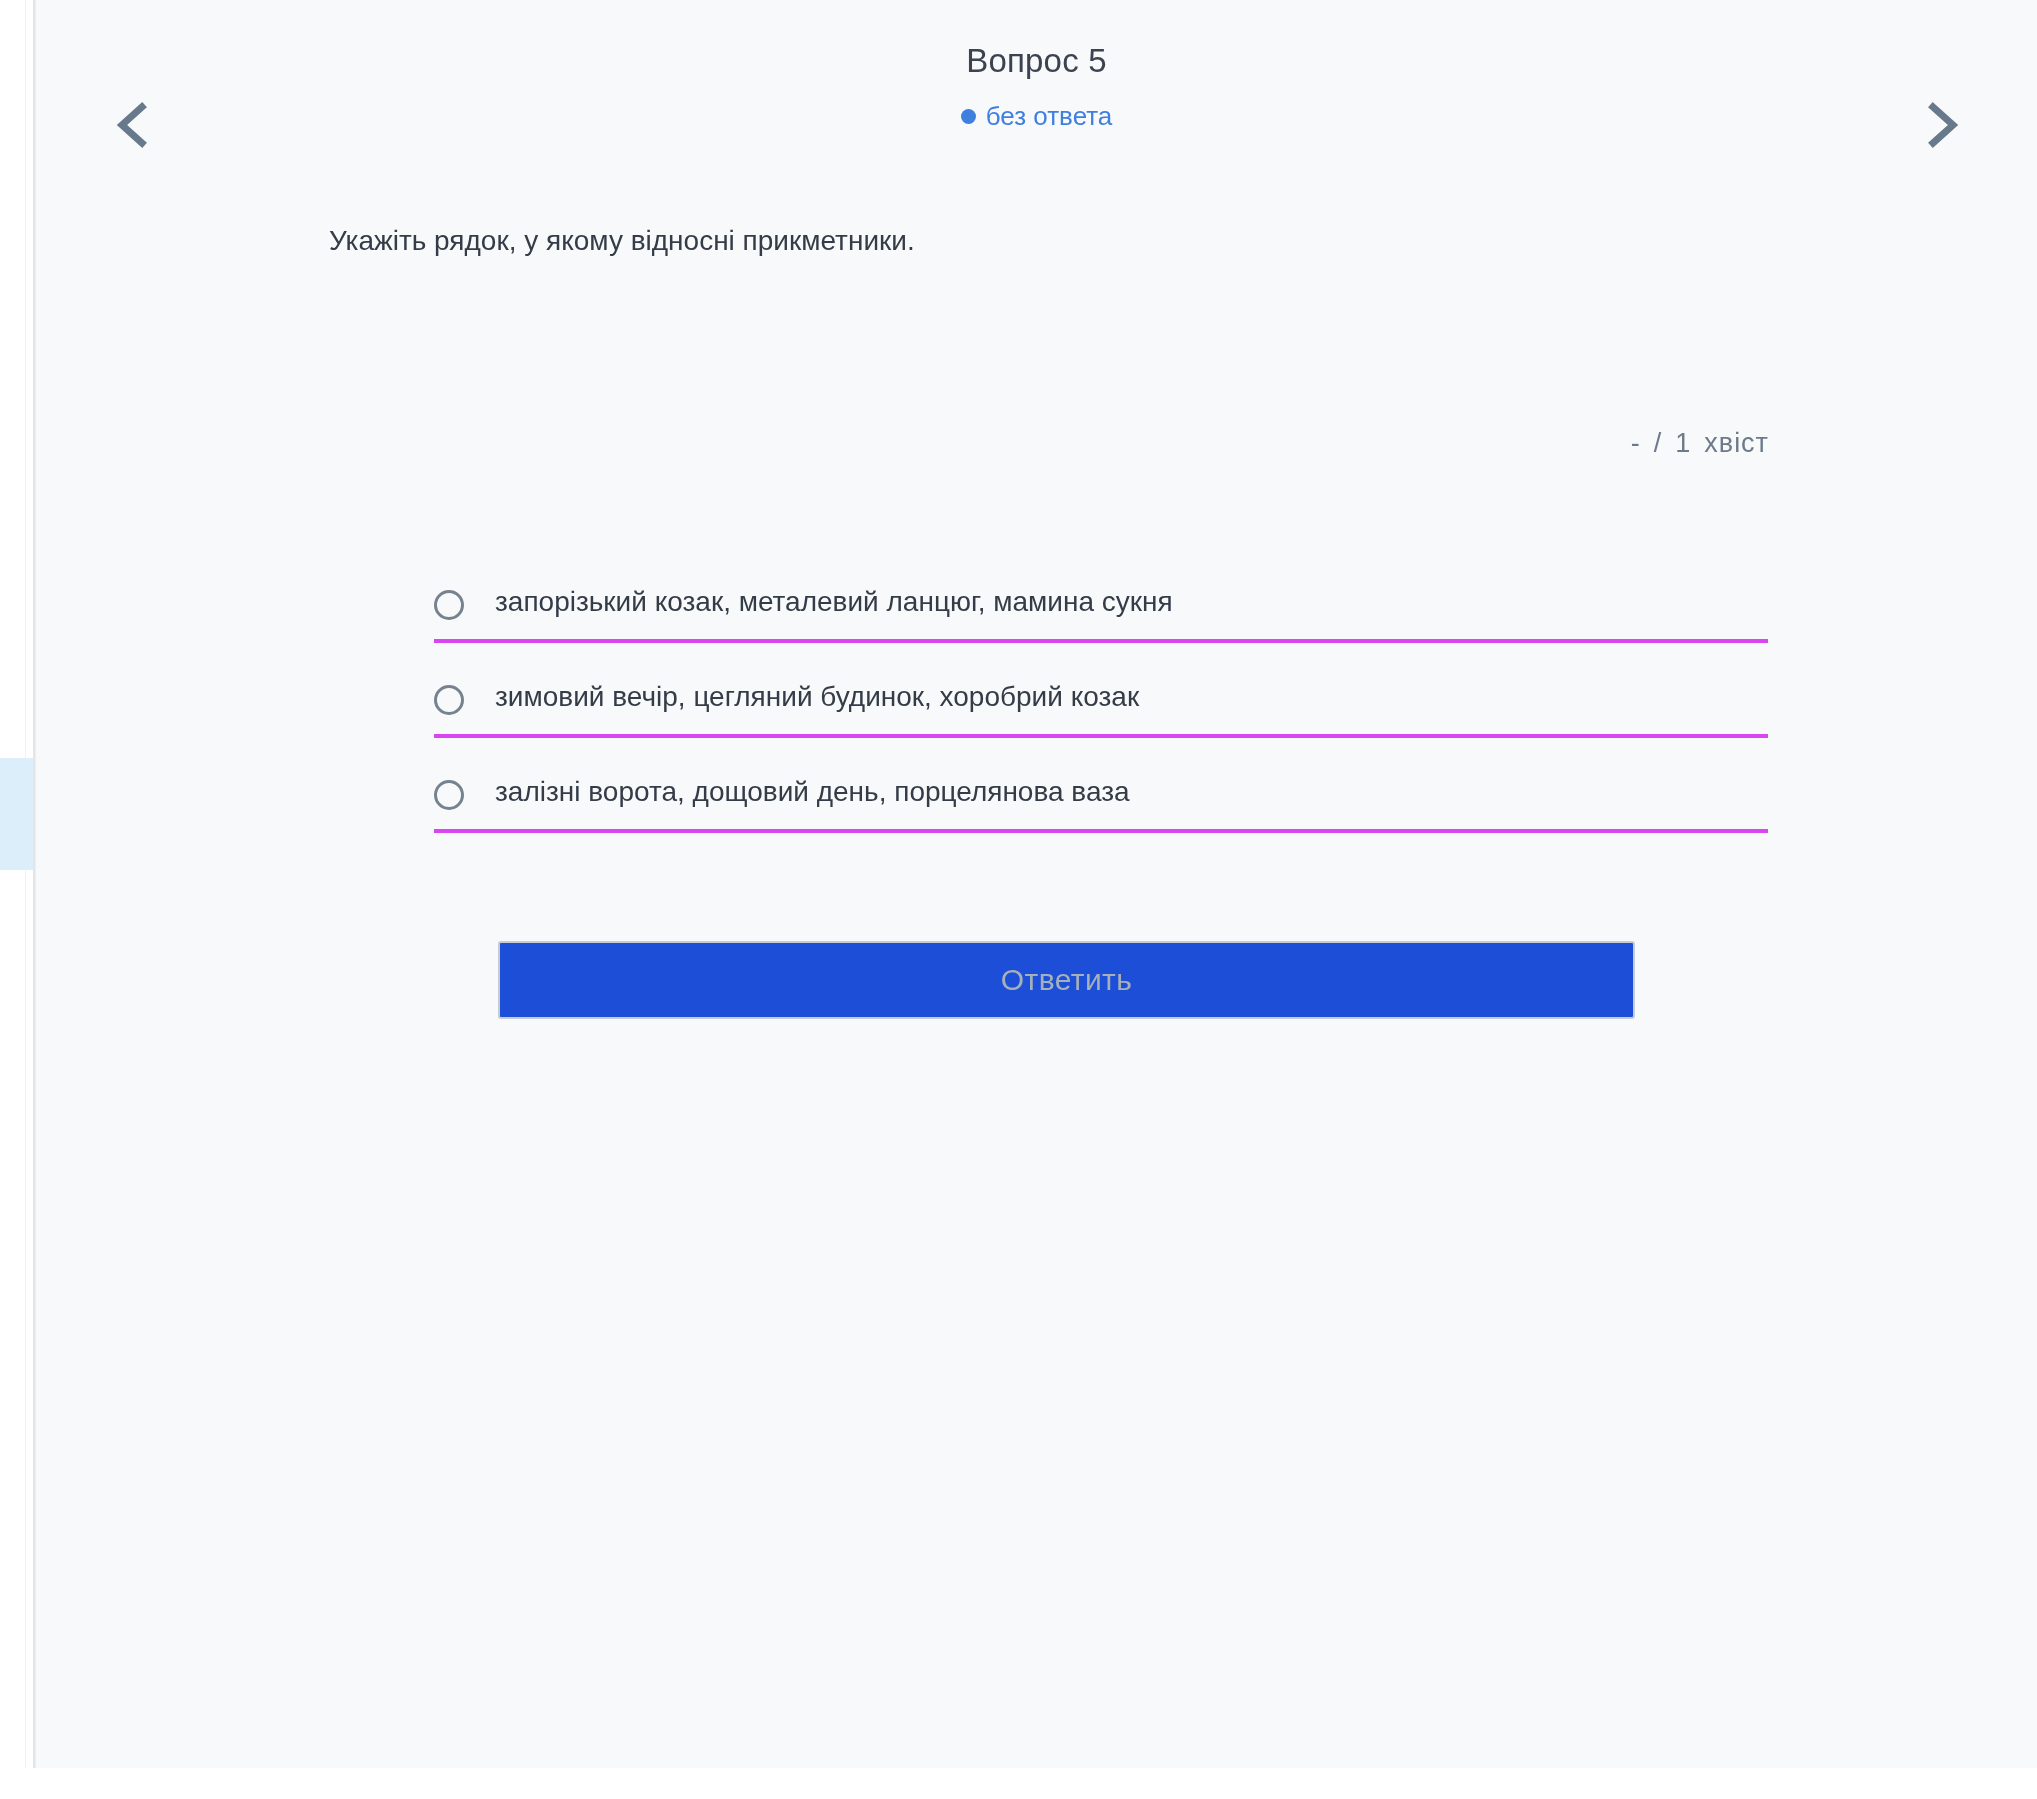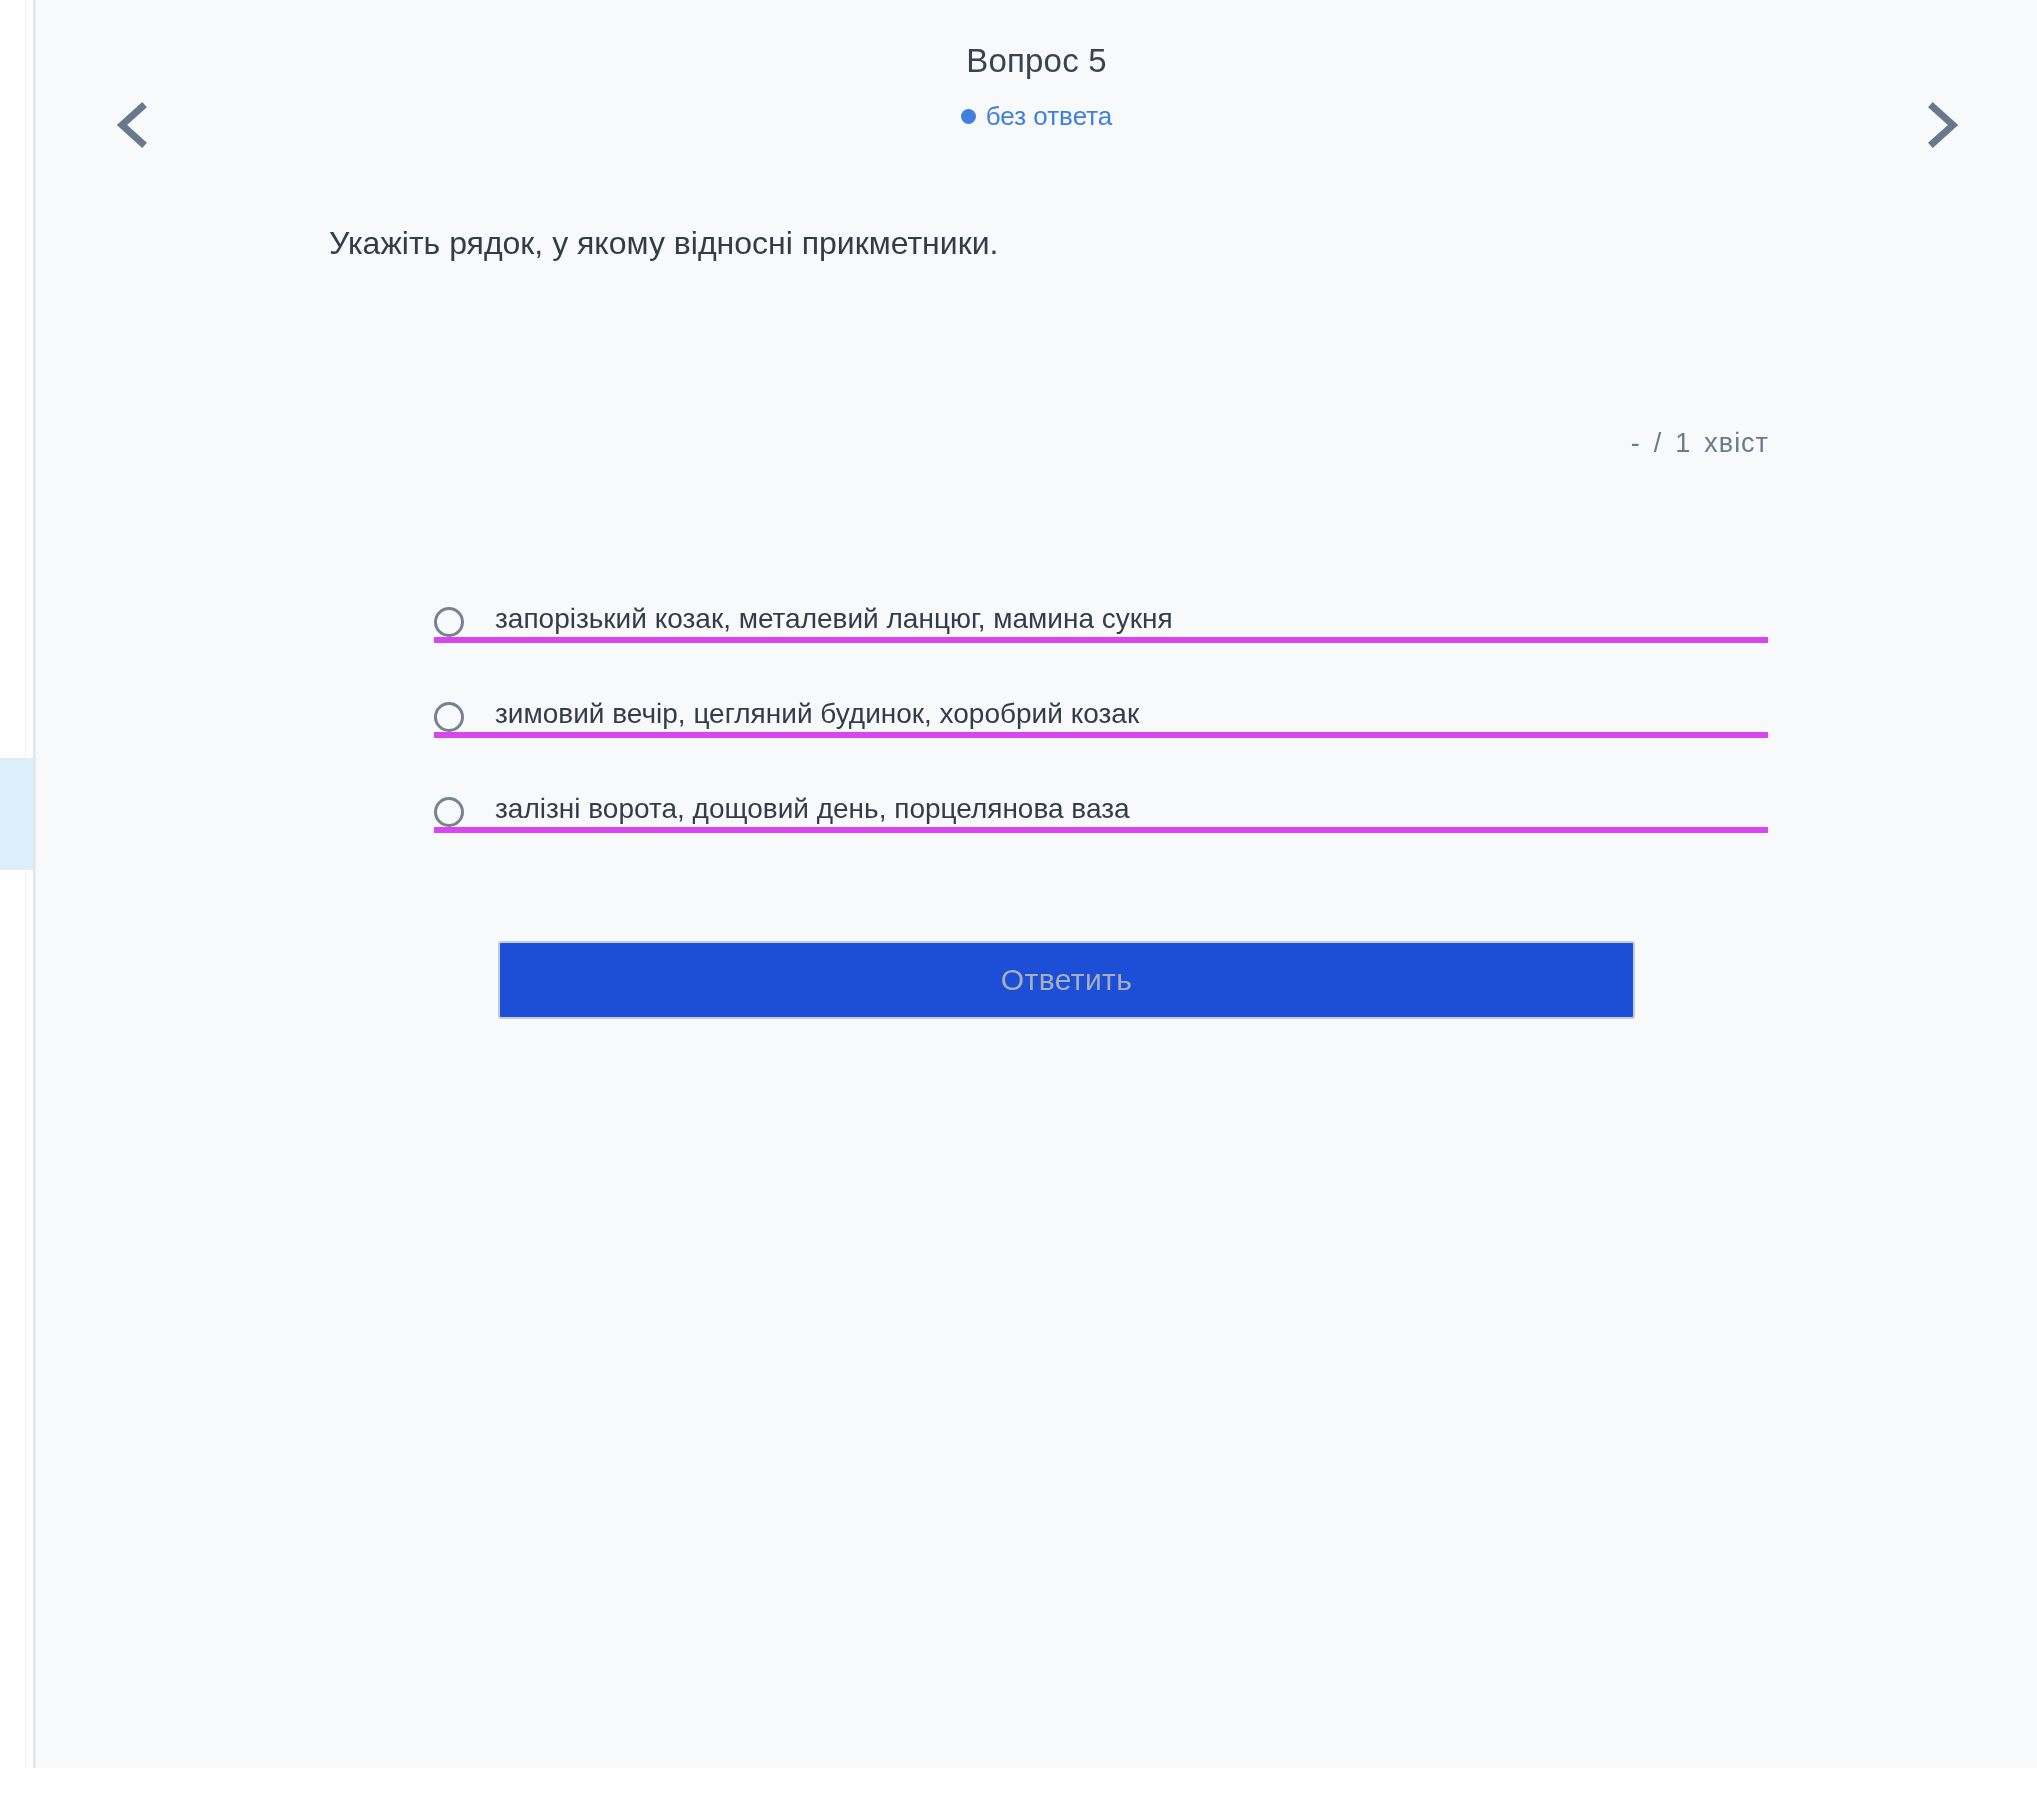--- a/index.html
+++ b/index.html
@@ -101,21 +101,21 @@
     font-size: 26px;
     color: #3f7fe0;
     line-height: 1;
   }
 
   
   .prompt {
     position: absolute;
     left: 293px; top: 222px;
     width: 1500px;
-    font-size: 32px;
+    font-size: 28px;
     color: #343c48;
     line-height: 1.35;
   }
 
   
   .score {
     position: absolute;
     right: 268px; top: 428px;
     font-size: 27px;
     color: #6c7a89;
@@ -128,22 +128,22 @@
   
   .options {
     position: absolute;
     left: 398px; top: 548px;
     width: 1334px;
   }
   .option-row {
     position: relative;
     height: 95px;
     display: flex;
-    align-items: flex-end;
-    border-bottom: 6px solid #d946ef;
+    align-items: center;
+    border-bottom: 4px solid #d946ef;
     box-sizing: border-box;
     cursor: pointer;
   }
   .radio {
     width: 30px; height: 30px;
     border: 3px solid #76838f;
     border-radius: 50%;
     box-sizing: border-box;
     flex: 0 0 auto;
     margin-top: 22px;

